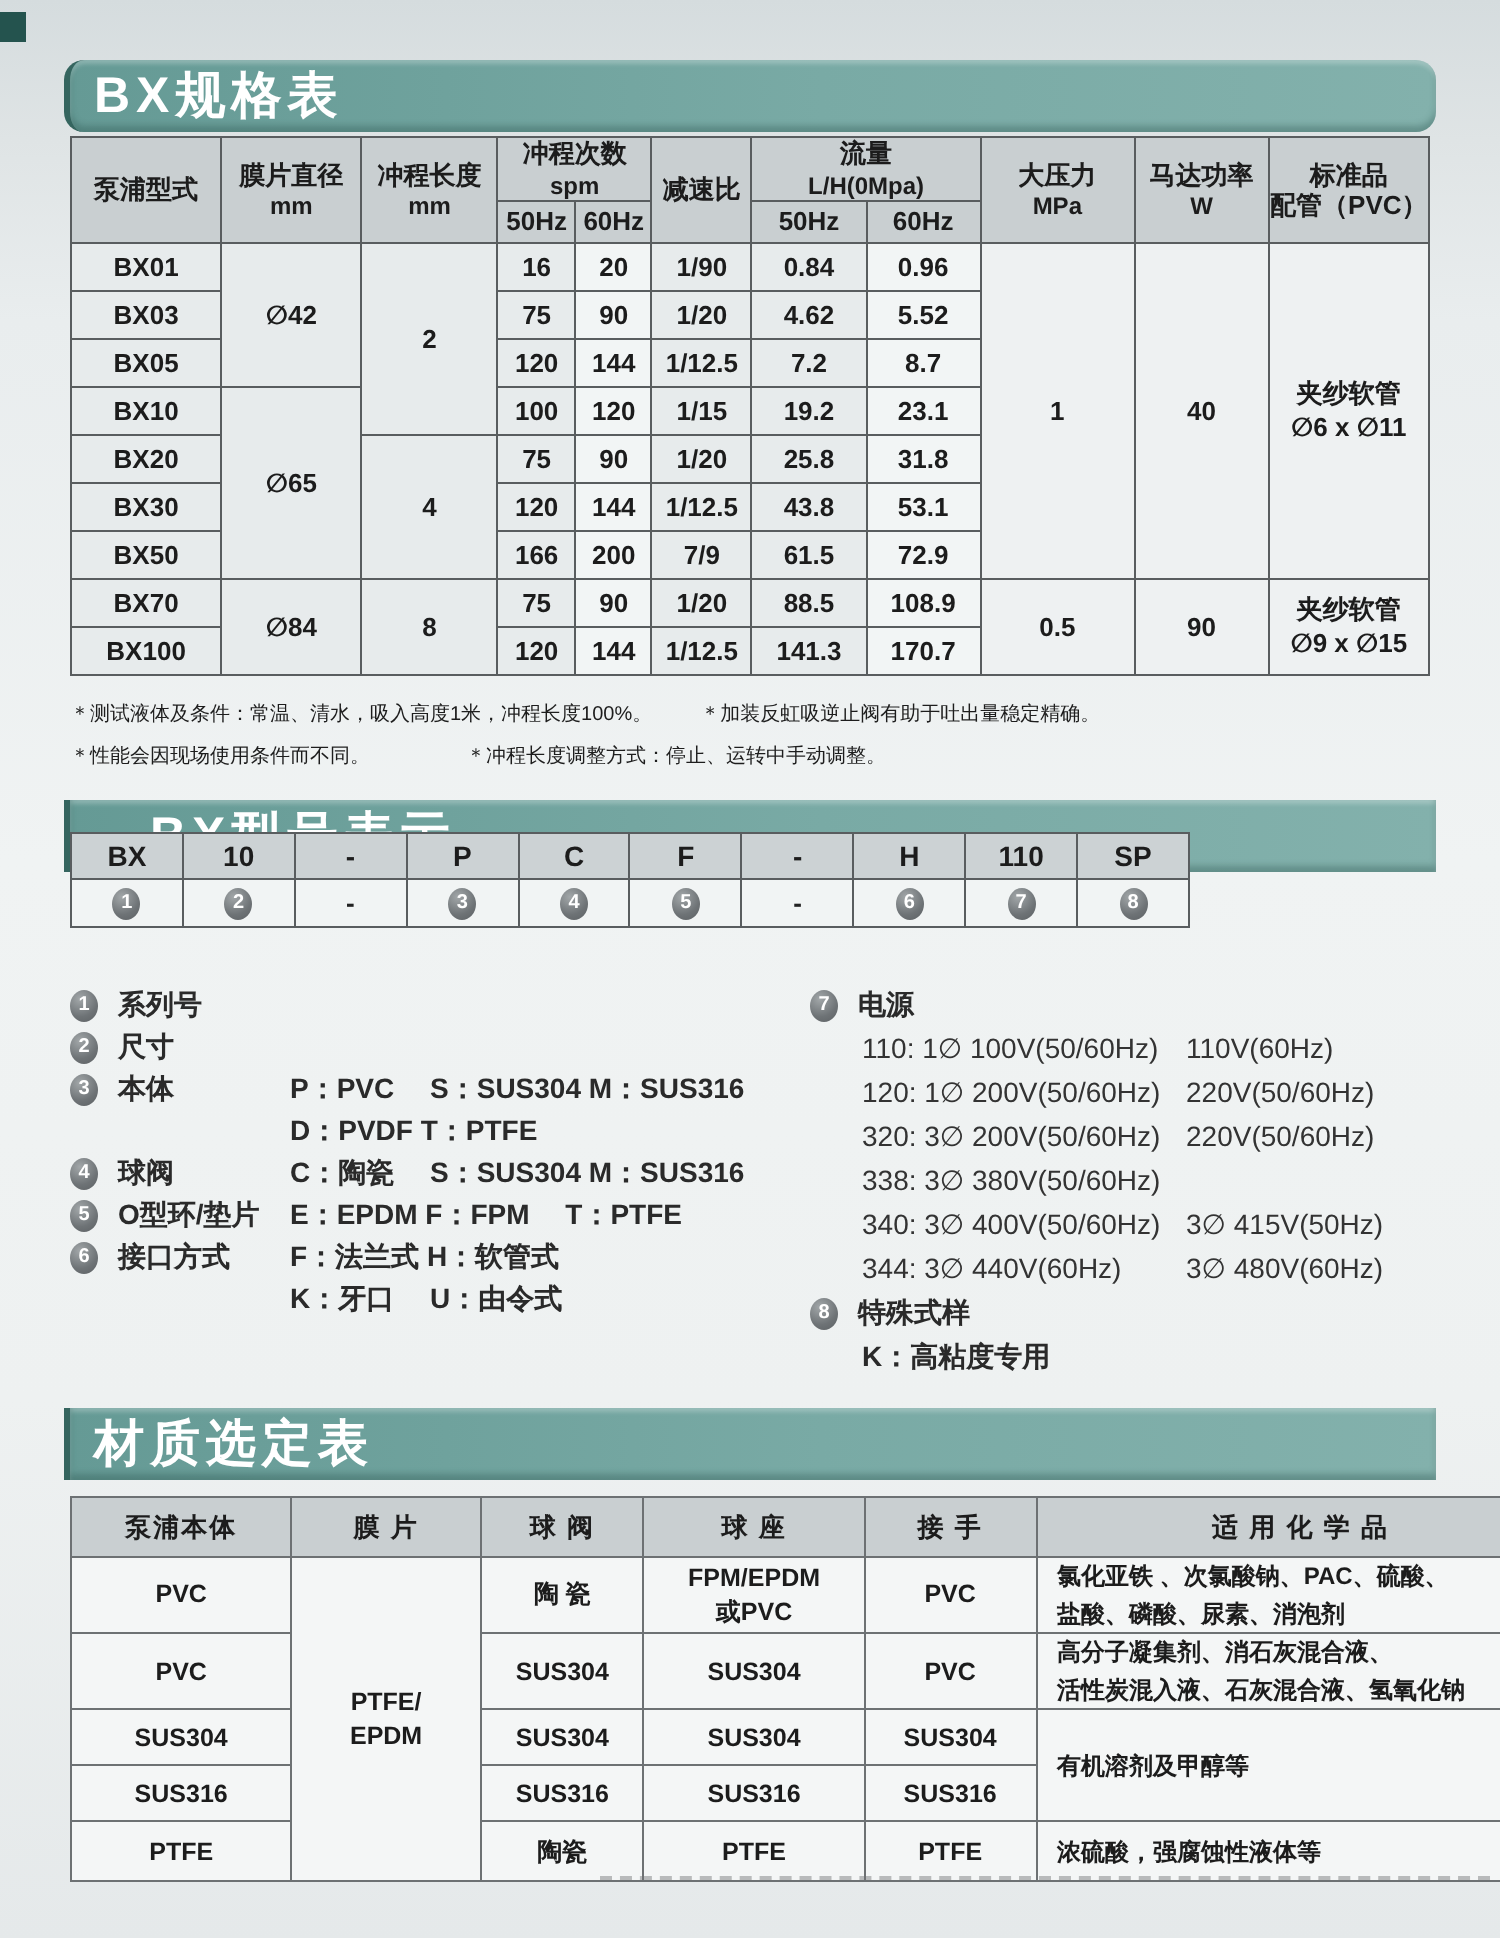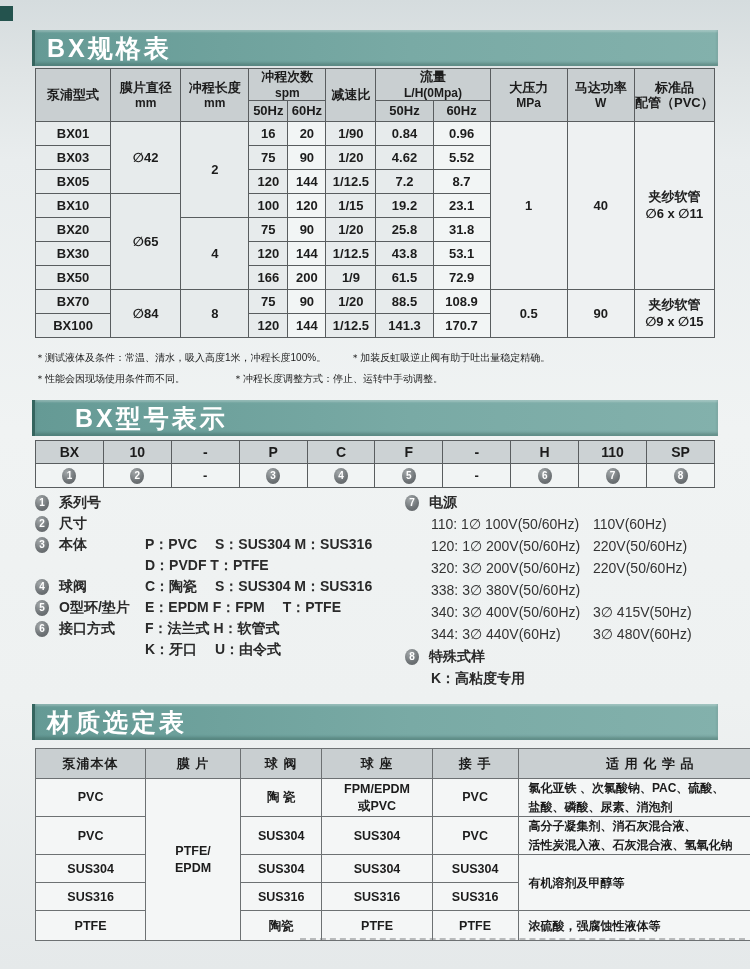--- a/index.html
+++ b/index.html
@@ -4,21 +4,21 @@
 <style>
   html,body{margin:0;padding:0;}
   .canvas{position:relative;width:750px;height:969px;overflow:hidden;
     font-family:"Liberation Sans","DejaVu Sans",sans-serif;color:#222;
     background:linear-gradient(180deg,#d5dcde 0px,#dfe4e5 70px,#e9edee 160px,#f0f3f3 430px,#eef1f1 700px,#e5e9ea 969px);}
   .corner-mark{position:absolute;left:0;top:6px;width:13px;height:15px;background:#24534e;}
   .bar{position:absolute;left:32px;width:686px;height:36px;line-height:36px;
     background:linear-gradient(90deg,#659a95,#79aaa5 55%,#83b1ac);
     border-left:3px solid #35655f;box-shadow:inset 0 -3px 3px rgba(40,80,75,.35), inset 0 2px 2px rgba(255,255,255,.25);
     color:#fff;font-size:25px;font-weight:bold;letter-spacing:3px;padding-left:12px;box-sizing:border-box;}
-  .bar1{top:30px;} .bar2{top:400px;padding-left:40px;} .bar3{top:704px;}
+  .bar1{top:30px;border-radius:10px;} .bar2{top:400px;padding-left:40px;} .bar3{top:704px;}
 
   table{border-collapse:collapse;table-layout:fixed;}
   td,th{overflow:hidden;padding:0;}
 
   
   .spec{position:absolute;left:35px;top:68px;width:680px;border:1px solid #3c4043;}
   .spec th,.spec td{border:1px solid #595d5f;}
   .spec th{background:#c9cfd1;font-size:13px;font-weight:bold;color:#1c1c1c;line-height:1.2;}
   .spec thead tr.h1{height:32px;} .spec thead tr.h2{height:21px;}
   .spec tbody tr{height:24px;}
@@ -28,21 +28,21 @@
   .unit{font-size:12px;font-weight:bold;}
   .pipe-cell{font-size:12px;line-height:1.25;}
   .pre{white-space:pre-line;}
 
   
   .notes{position:absolute;left:35px;top:347px;width:690px;font-size:10px;font-weight:normal;color:#1d1d1d;}
   .notes .nline{display:flex;line-height:21px;}
   .nline .b1{margin-left:24px;} .nline .b2{margin-left:48px;}
 
   
-  .model{position:absolute;left:35px;top:440px;width:680px;border:1px solid #3c4043;padding-left:47px;}
+  .model{position:absolute;left:35px;top:416px;width:560px;border:1px solid #3c4043;padding-left:47px;}
   .model td{border:1px solid #595d5f;text-align:center;}
   .model tr.codes td{height:22px;background:#ccd2d4;font-size:14px;font-weight:bold;color:#1c1c1c;}
   .model tr.nums td{height:23px;background:#f1f4f4;font-size:13px;font-weight:bold;}
   .numball{display:inline-block;width:14px;height:16px;border-radius:50%;
     background:radial-gradient(circle at 35% 28%,#a2a7a9,#6e7376 60%,#5c6063);
     color:#fff;font-size:10px;font-weight:bold;line-height:16px;text-align:center;vertical-align:middle;}
 
   
   .legend{position:absolute;left:35px;top:492px;width:690px;}
   .lcol{position:absolute;top:0;}
@@ -162,21 +162,21 @@
         <td>120</td>
         <td class="lt">144</td>
         <td>1/12.5</td>
         <td>43.8</td>
         <td class="lt">53.1</td>
       </tr>
       <tr>
         <td>BX50</td>
         <td>166</td>
         <td class="lt">200</td>
-        <td>1/9</td>
+        <td>7/9</td>
         <td>61.5</td>
         <td class="lt">72.9</td>
       </tr>
       <tr>
         <td>BX70</td>
         <td rowspan="2">∅84</td>
         <td rowspan="2">8</td>
         <td>75</td>
         <td class="lt">90</td>
         <td>1/20</td>

